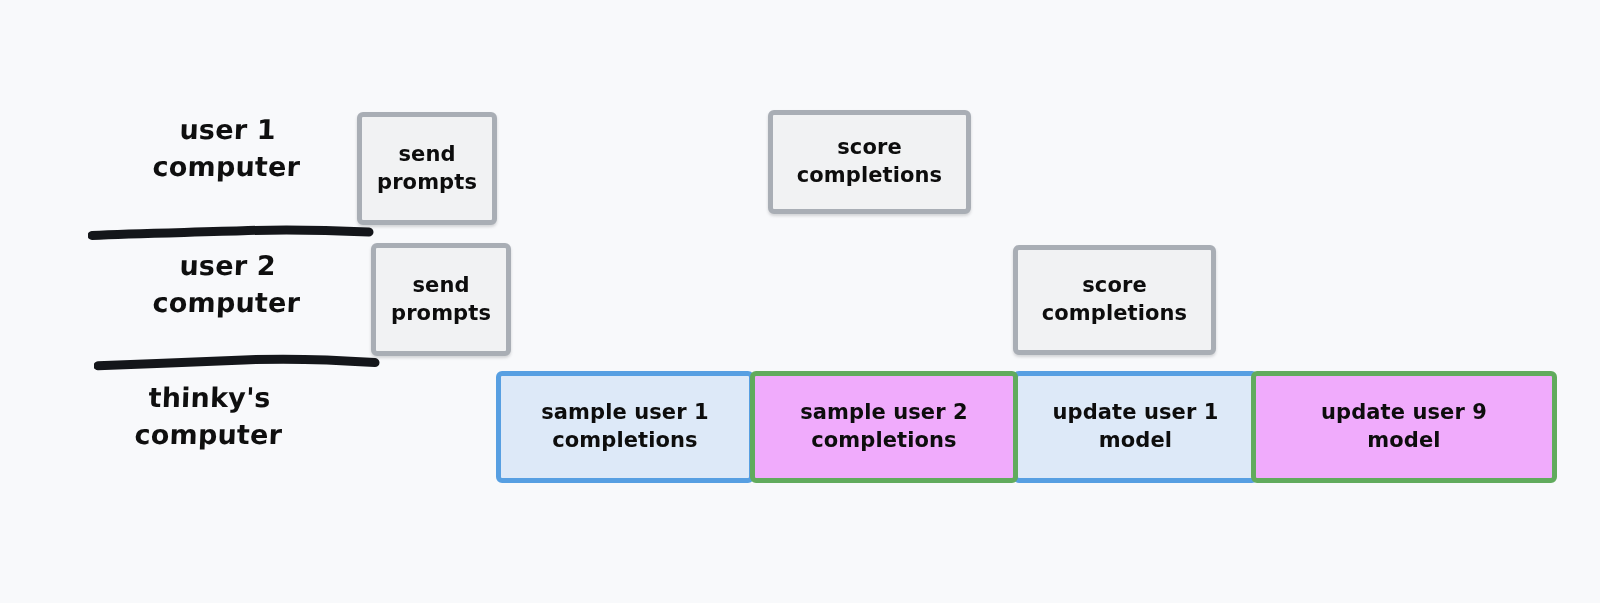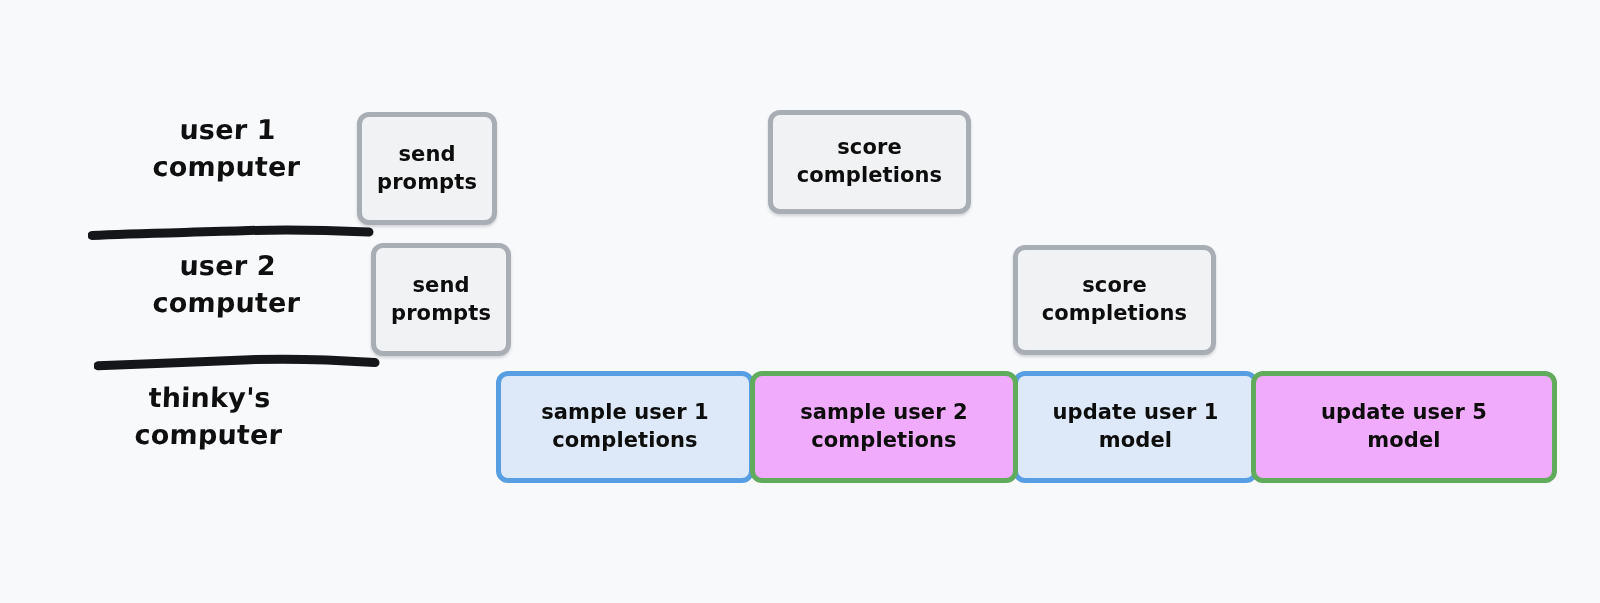--- a/index.html
+++ b/index.html
@@ -47,21 +47,21 @@
   .lane-divider svg { display: block; width: 100%; height: 100%; }
 
   
   .task-box {
     position: absolute;
     box-sizing: border-box;
     display: flex;
     align-items: center;
     justify-content: center;
     text-align: center;
-    border-radius: 12px;
+    border-radius: 6px;
     border-style: solid;
     font-family: "DejaVu Sans", sans-serif;
     font-size: 21px;
     font-weight: 600;
     line-height: 1.32;
     color: #0d0d0d;
     white-space: pre-line;
     letter-spacing: 0.1px;
   }
 
@@ -136,16 +136,16 @@
 
   <div id="box-sample-user-1" class="task-box blue">sample user 1
 completions</div>
 
   <div id="box-sample-user-2" class="task-box green">sample user 2
 completions</div>
 
   <div id="box-update-user-1" class="task-box blue">update user 1
 model</div>
 
-  <div id="box-update-user-2" class="task-box green">update user 5
+  <div id="box-update-user-2" class="task-box green">update user 9
 model</div>
 
 </div>
 
 </body></html>

